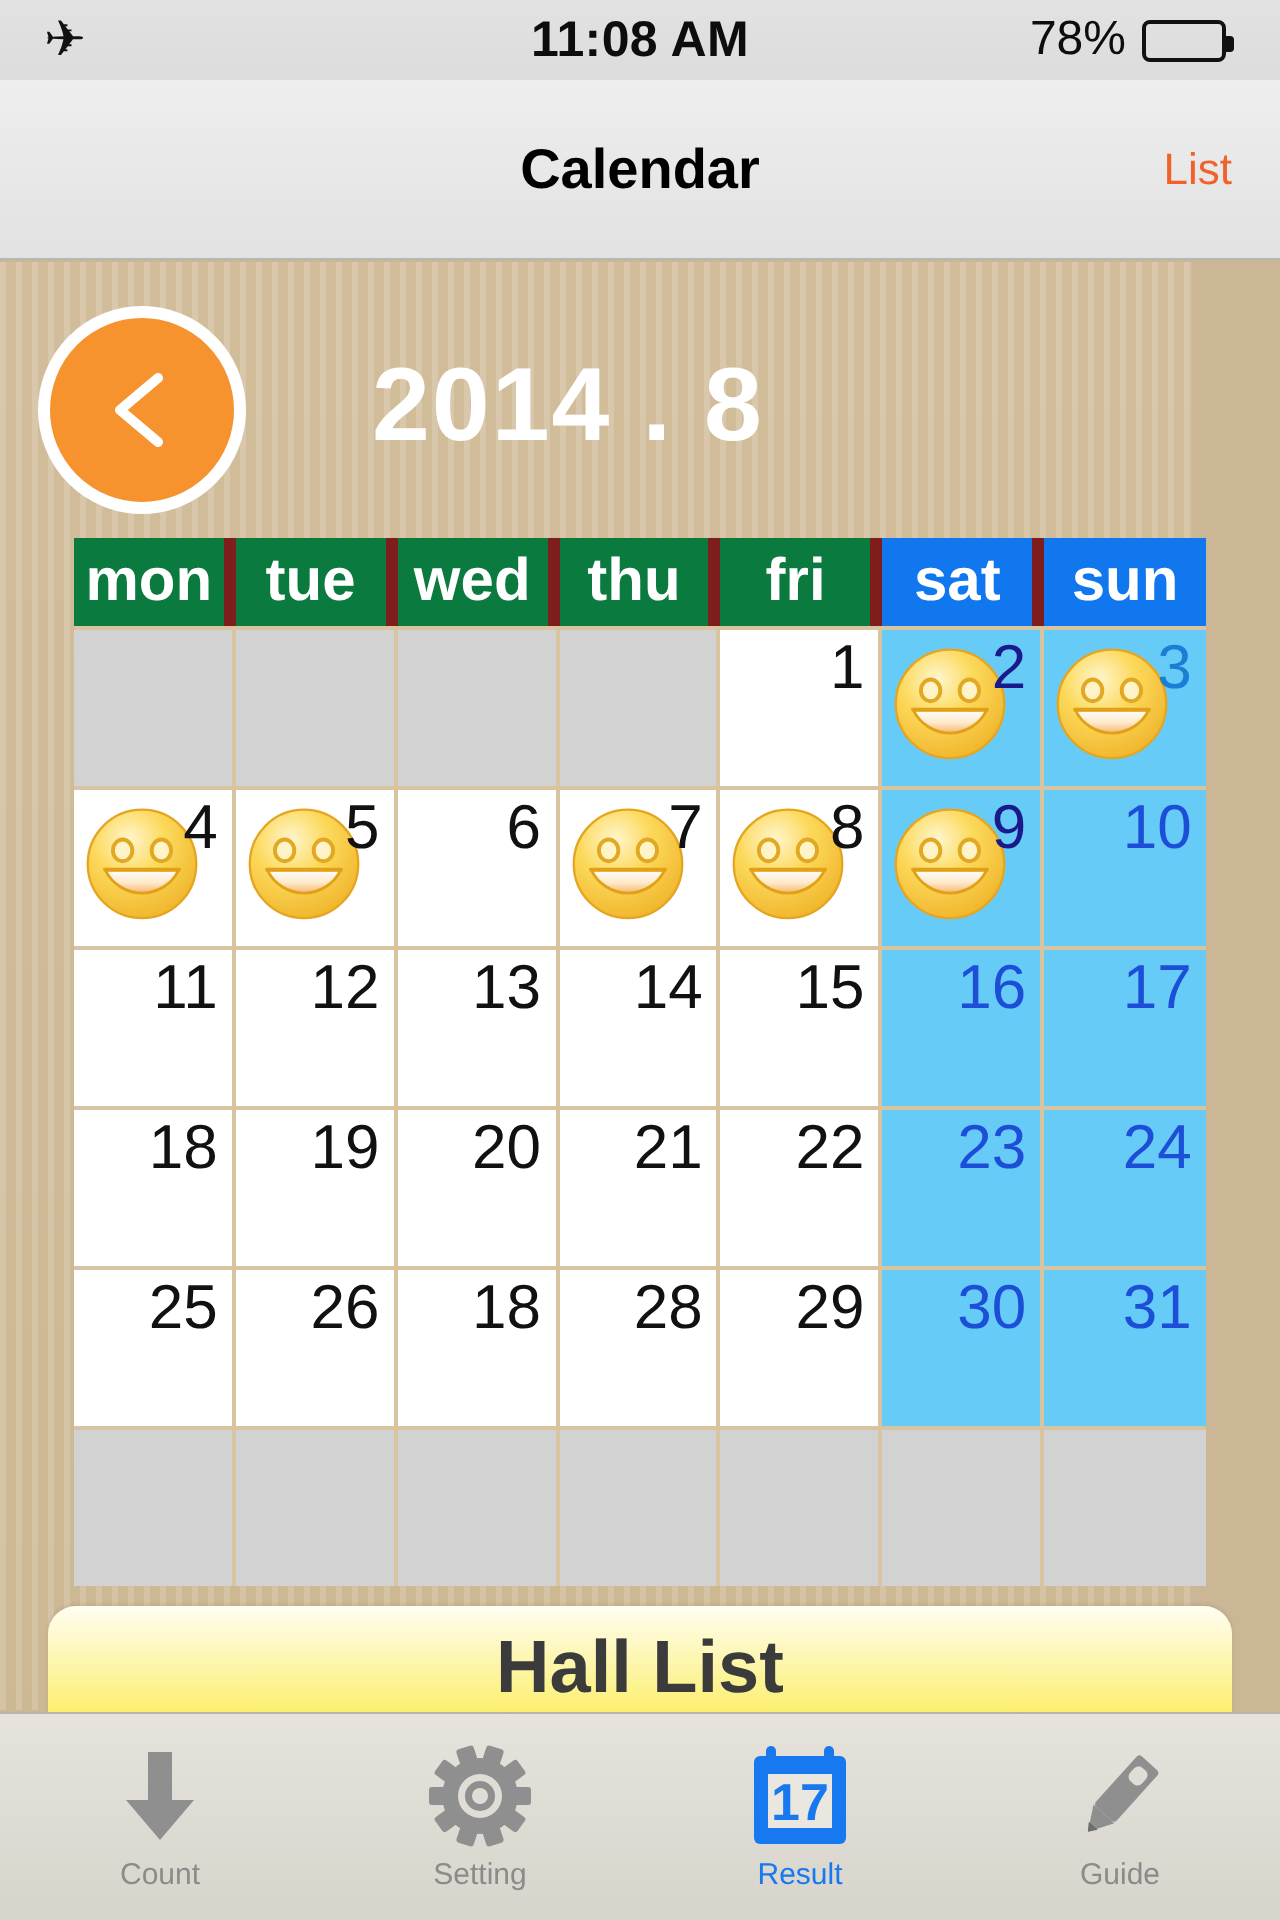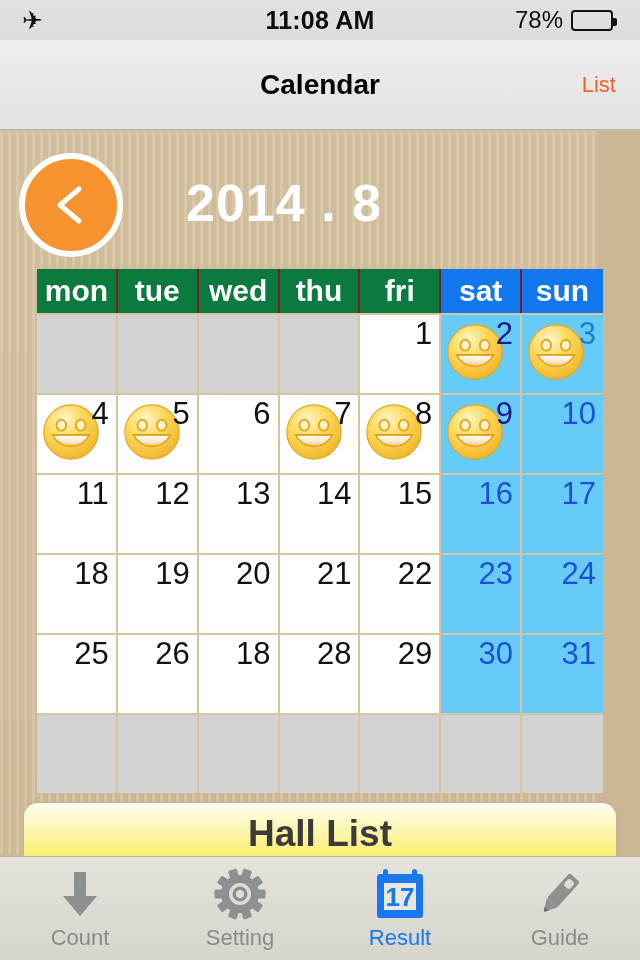--- a/index.html
+++ b/index.html
@@ -70,21 +70,21 @@
     position: absolute; left: 37px; top: 138px;
     width: 566px;
     border-collapse: separate; border-spacing: 0;
     background: #d9c4a2;
   }
   .cal-head { display: flex; }
   .cal-head .hcell {
     width: 80.85px; height: 44px;
     display: flex; align-items: center; justify-content: center;
     color: #ffffff; font-size: 30px; font-weight: bold;
-    border-right: 2px solid #7f1d1d;
+    border-right: 6px solid #7f1d1d;
   }
   .cal-head .hcell.weekday { background: #0b7a3e; }
   .cal-head .hcell.weekend { background: #1177ee; }
   .cal-head .hcell:last-child { border-right: none; }
 
   .cal-body { display: flex; flex-direction: column; }
   .cal-row { display: flex; border-top: 2px solid #d9c4a2; }
   .cal-cell {
     position: relative;
     width: 80.85px; height: 78px;
@@ -125,21 +125,21 @@
     background: linear-gradient(to bottom, #e6e3dc, #d7d4cc);
     border-top: 1px solid #b9b5ad;
     display: flex;
   }
   .tab {
     flex: 1; display: flex; flex-direction: column;
     align-items: center; justify-content: center; gap: 4px;
     cursor: pointer;
   }
   .tab-icon { height: 54px; display: flex; align-items: center; justify-content: center; }
-  .tab-label { font-size: 22px; color: #8b8b8b; }
+  .tab-label { font-size: 15px; color: #8b8b8b; }
   .tab.active .tab-label { color: #1878f0; }
 </style>
 </head>
 <body>
 
 <div class="statusbar">
   <div class="sb-left">
     <span class="airplane">✈</span>
   </div>
   <div class="sb-center">11:08 AM</div>

